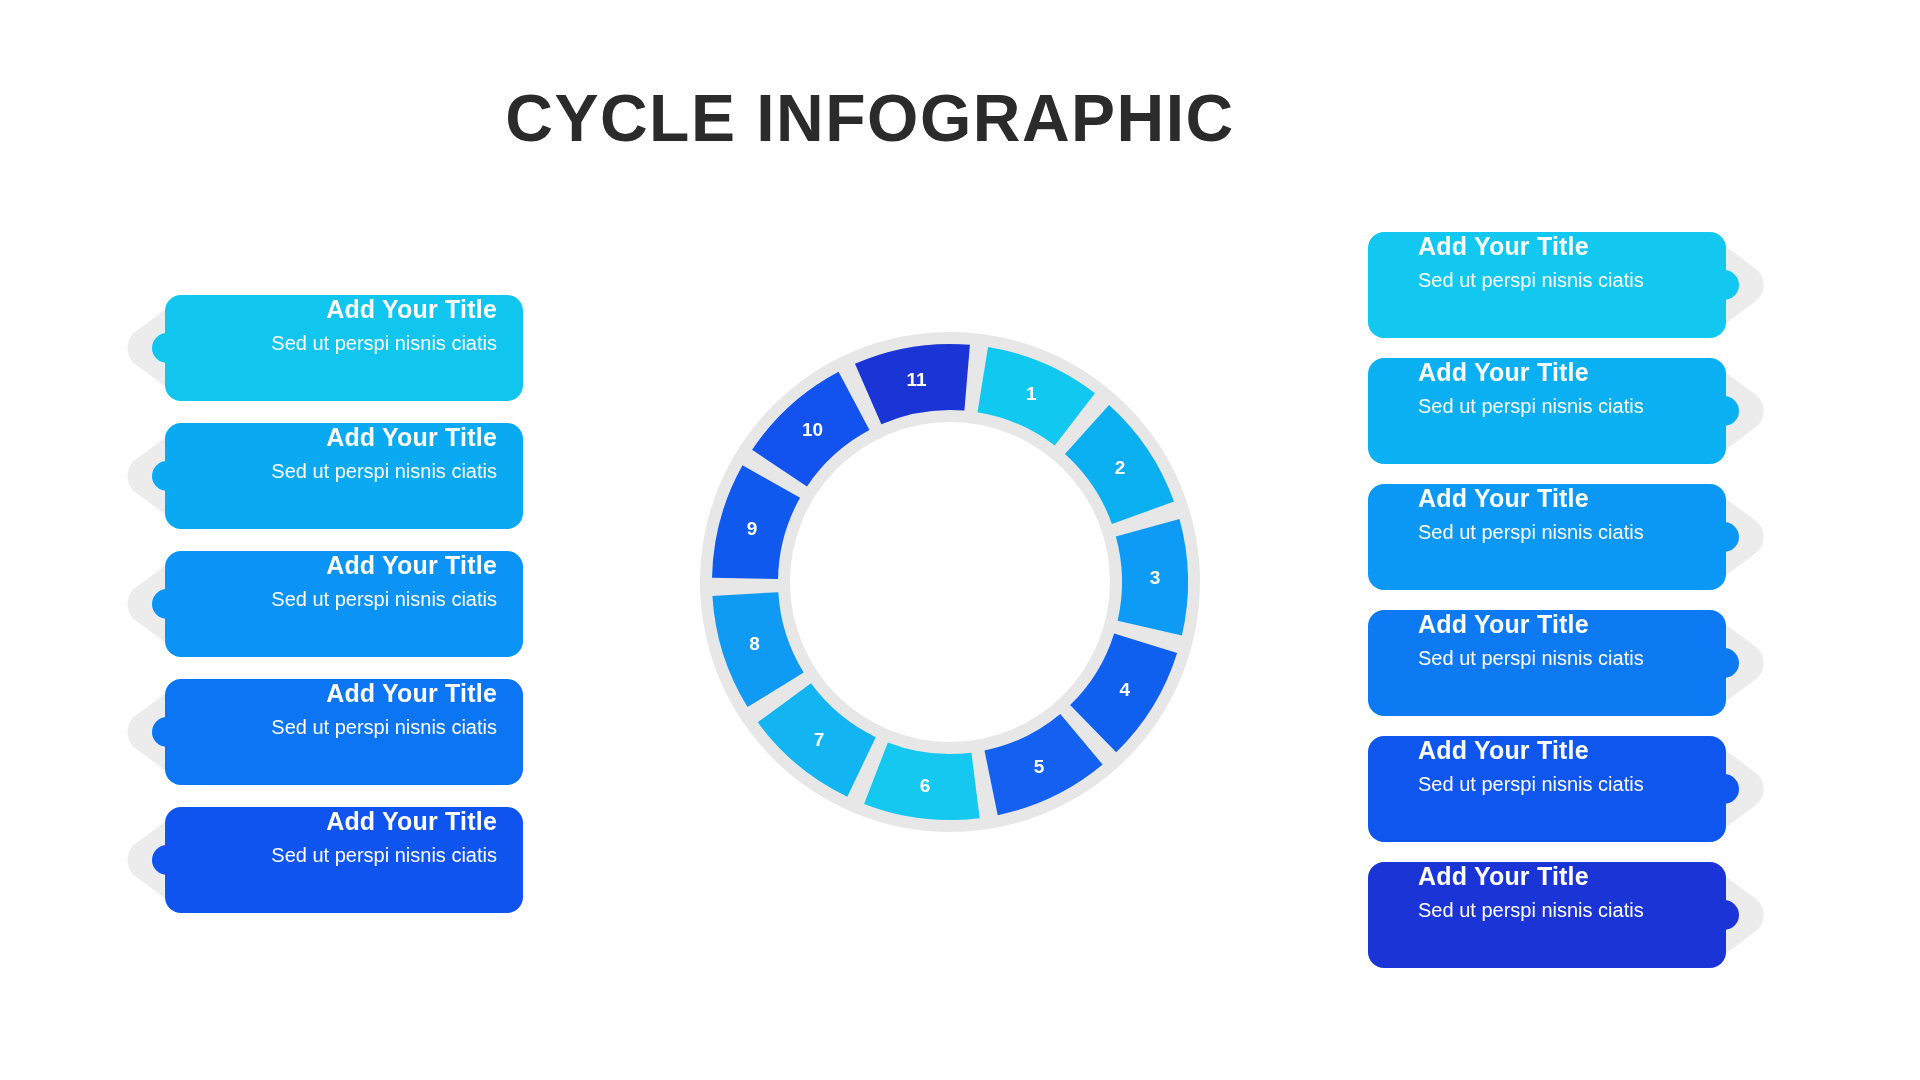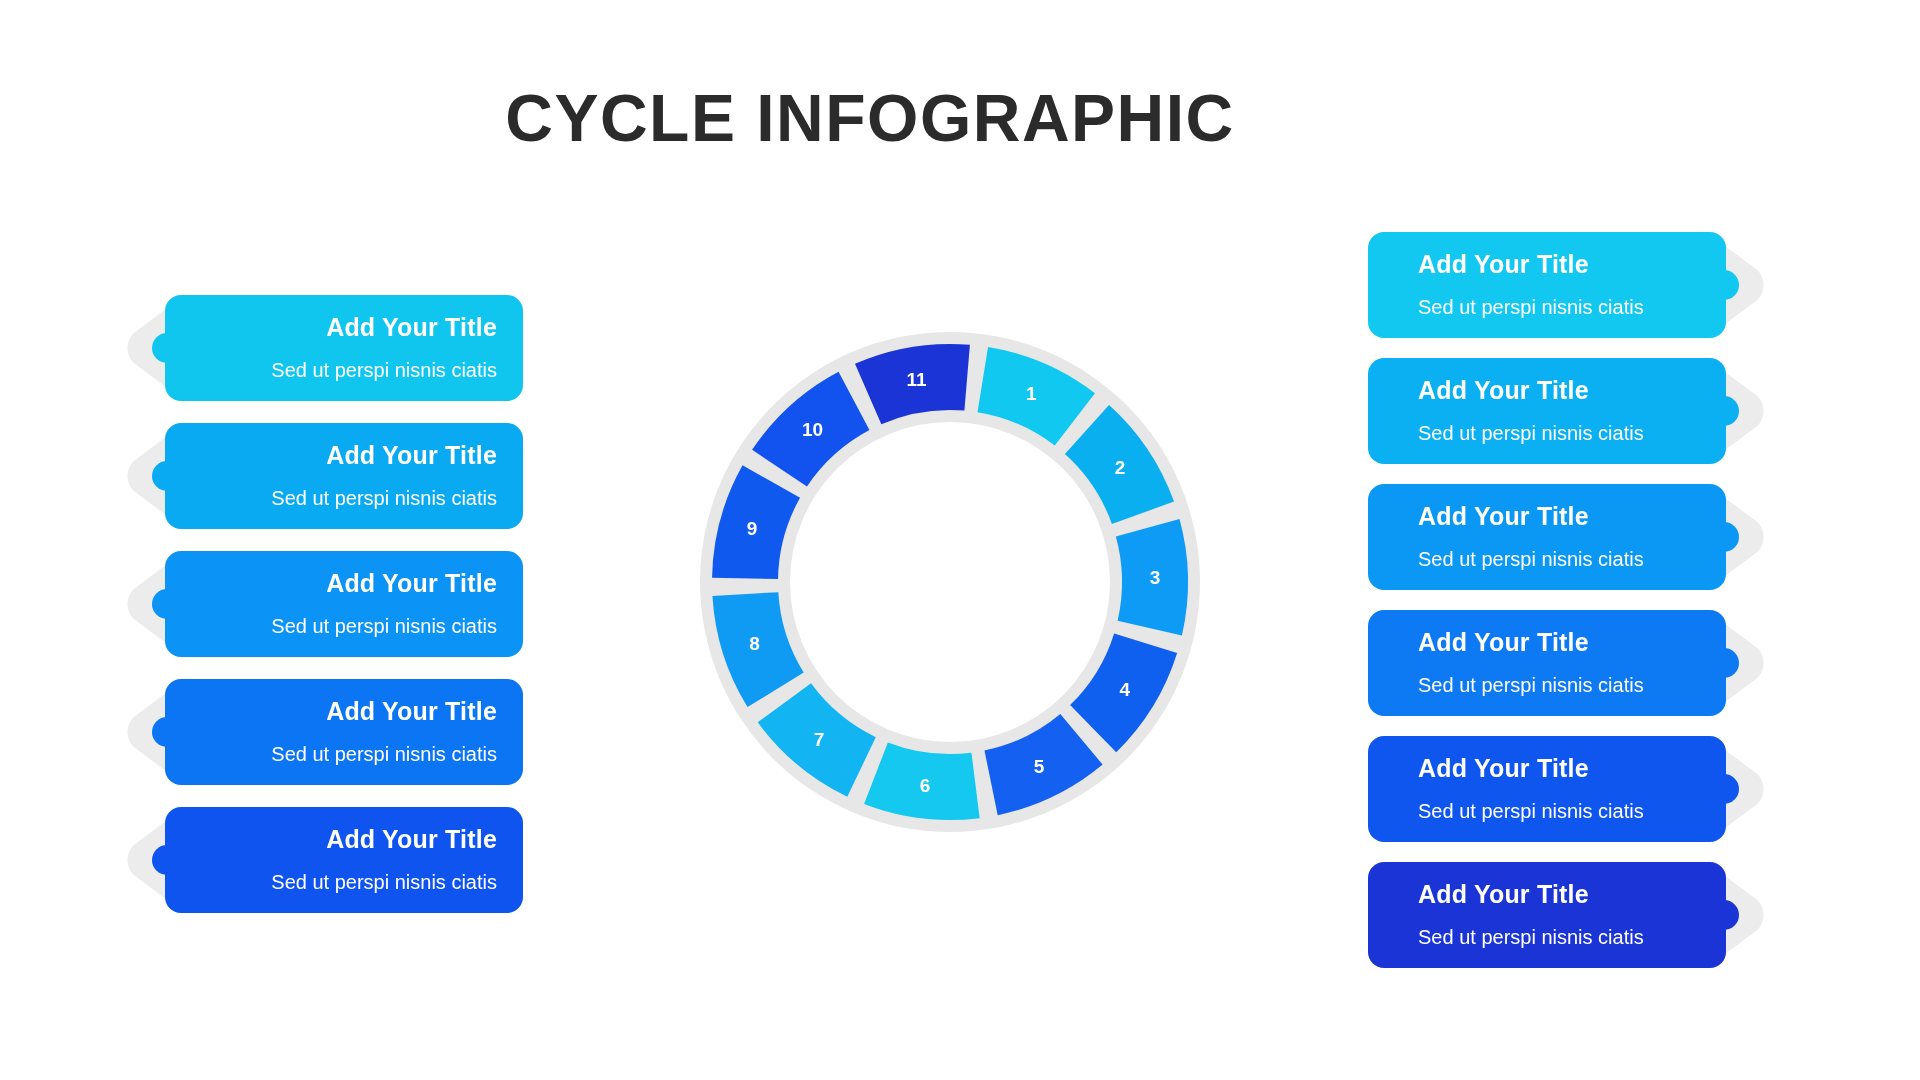--- a/index.html
+++ b/index.html
@@ -52,38 +52,37 @@
 
   
   .card {
     position:relative;
     z-index:2;
     width:358px;
     height:106px;
     border-radius:16px;
     display:flex;
     flex-direction:column;
-    justify-content:center;
     color:#ffffff;
   }
   .col-left .card  { padding:0 26px 0 30px; align-items:flex-end;  text-align:right; }
   .col-right .card { padding:0 30px 0 50px; align-items:flex-start; text-align:left; }
 
   .card-title {
     font-size:25px;
     font-weight:bold;
     line-height:1.12;
     letter-spacing:.2px;
     white-space:nowrap;
   }
   .card-desc {
     font-size:20px;
     font-weight:normal;
     line-height:1.3;
-    margin-top:16px;
+    margin-top:7px;
     white-space:nowrap;
   }
 
   
   .tab {
     position:absolute;
     z-index:1;
     width:62px;
     height:92px;
     top:50%;

